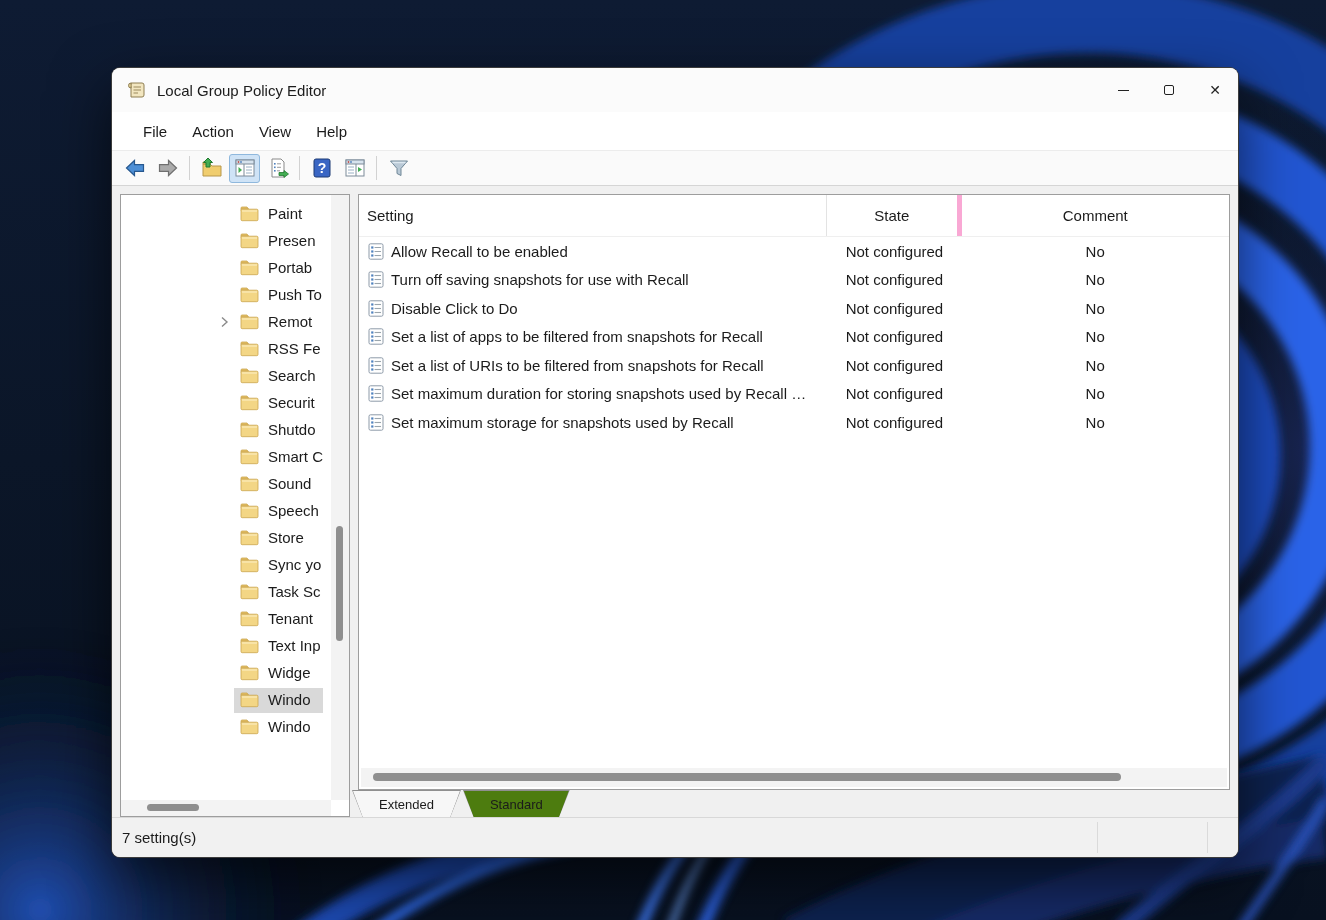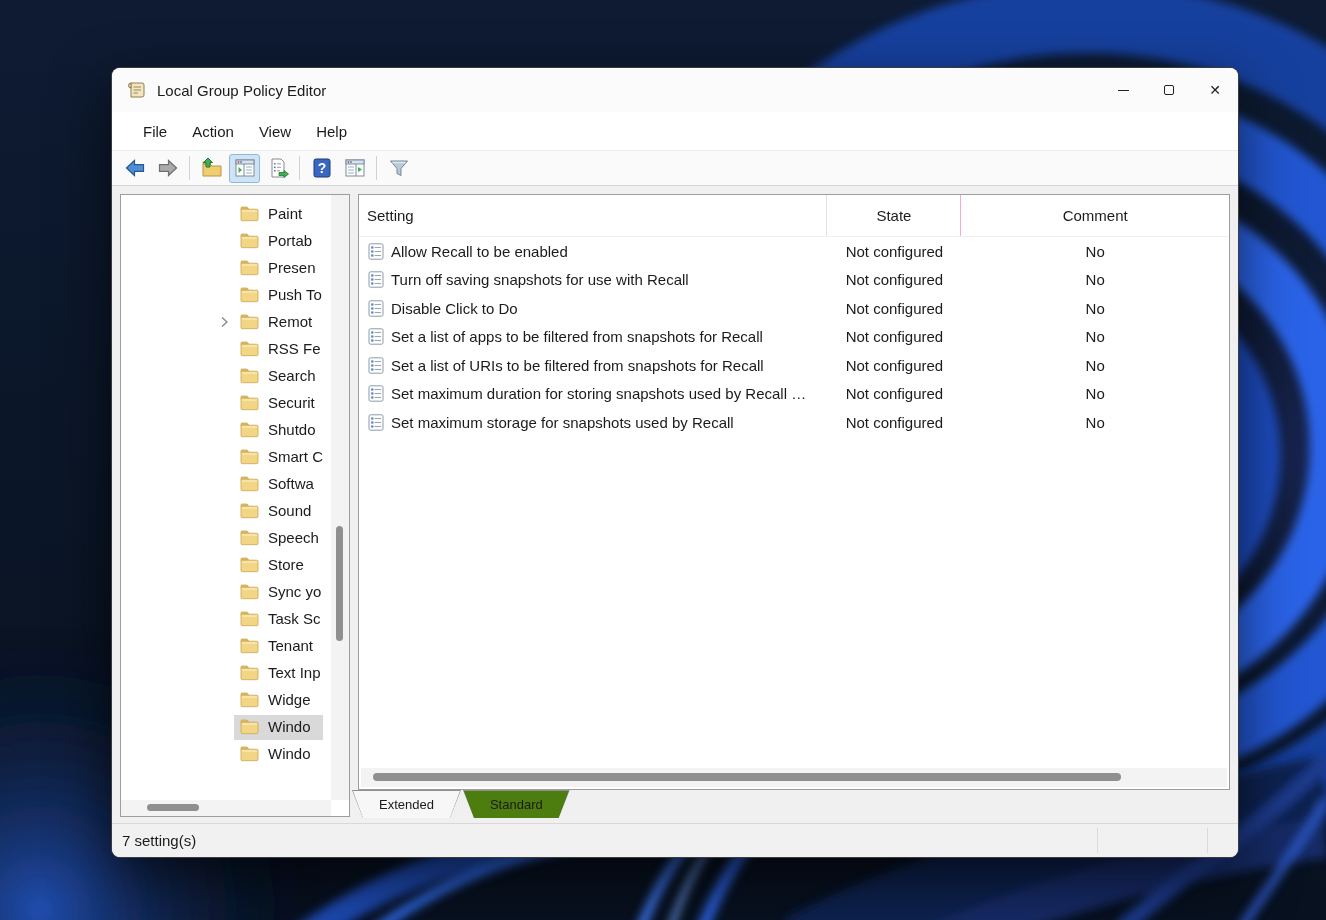--- a/index.html
+++ b/index.html
@@ -53,42 +53,42 @@
   .tree-hscroll { position:absolute; left:0; right:18px; bottom:0; height:16px; background:#f3f3f3; }
   .tree-hthumb { position:absolute; left:26px; width:52px; top:4px; height:7px;
                  background:#8f8f8f; border-radius:4px; }
 
   .list-pane { position:absolute; left:246px; top:8px; width:872px; height:596px;
                background:#fff; border:1px solid #9d9d9d; overflow:hidden; }
   .list-header { display:flex; height:42px; align-items:center; font-size:15px; color:#1b1b1b;
                  border-bottom:1px solid #efefef; }
   .hcell-setting { width:524px; padding-left:8px; border-right:1px solid #e3e3e3; height:100%;
                    display:flex; align-items:center; }
-  .hcell-state { width:150px; border-right:1px solid #f9a8d4; height:100%;
+  .hcell-state { width:150px; border-right:5px solid #f9a8d4; height:100%;
                  display:flex; align-items:center; justify-content:center; }
   .hcell-comment { width:300px; height:100%; display:flex; align-items:center; justify-content:center; }
   .list-row { display:flex; height:28.5px; align-items:center; font-size:15px; color:#1b1b1b; }
   .cell-setting { width:524px; padding-left:9px; display:flex; align-items:center; gap:7px;
                   white-space:nowrap; overflow:hidden; }
   .cell-state { width:150px; text-align:center; }
   .cell-comment { width:300px; text-align:center; }
   .list-hscroll { position:absolute; left:2px; right:2px; bottom:2px; height:19px; background:#f3f3f3; }
   .list-hthumb { position:absolute; left:12px; width:748px; top:5px; height:8px;
                  background:#8f8f8f; border-radius:4px; }
 
   .tab-row { position:absolute; left:240px; top:604px; height:29px; display:flex; }
   .tab { position:relative; height:28px; margin-right:2px;
          clip-path: polygon(0 0, 100% 0, calc(100% - 11px) 100%, 11px 100%);
          background:#8f8f8f; padding:1px 1px 0 1px; }
   .tab-inner { height:100%; background:#f7f7f7; display:flex; align-items:center;
                justify-content:center; padding:0 26px; font-size:13px; color:#1b1b1b;
                clip-path: polygon(0 0, 100% 0, calc(100% - 10px) 100%, 10px 100%); }
   .tab.active .tab-inner { background:#4d7c0f; }
 
-  .statusbar { height:34px; background:#f1f1f1; border-top:1px solid #d8d8d8; position:relative;
+  .statusbar { height:40px; background:#f1f1f1; border-top:1px solid #d8d8d8; position:relative;
                display:flex; align-items:center; flex:none; }
   .status-text { font-size:15px; color:#1b1b1b; margin-left:10px; }
   .status-div { position:absolute; top:4px; bottom:4px; width:1px; background:#dadada; }
   .status-div.d1 { left:985px; } .status-div.d2 { left:1095px; }
 </style>
 </head>
 <body>
 
 <svg id="wallpaper" viewBox="0 0 1326 920" width="1326" height="920">
   <defs>
@@ -259,33 +259,33 @@
 
   <div class="tree-row">
 
     <span class="tree-folder">
       <svg width="19" height="16" viewBox="0 0 19 16">
         <path d="M1 4.5 v-2.5 a1 1 0 0 1 1 -1 h5 l1.5 2 h-7.5" fill="#e7c267" stroke="#c9a44e" stroke-width="0.8"></path>
         <rect x="1" y="3.2" width="17" height="11.5" rx="1.2" fill="#f3d685" stroke="#c9a44e" stroke-width="0.8"></rect>
         <rect x="2" y="4.2" width="15" height="1.6" fill="#f9e6ae"></rect>
       </svg>
     </span>
+    <span class="tree-label">Presen</span>
+  </div>
+
+  <div class="tree-row">
+
+    <span class="tree-folder">
+      <svg width="19" height="16" viewBox="0 0 19 16">
+        <path d="M1 4.5 v-2.5 a1 1 0 0 1 1 -1 h5 l1.5 2 h-7.5" fill="#e7c267" stroke="#c9a44e" stroke-width="0.8"></path>
+        <rect x="1" y="3.2" width="17" height="11.5" rx="1.2" fill="#f3d685" stroke="#c9a44e" stroke-width="0.8"></rect>
+        <rect x="2" y="4.2" width="15" height="1.6" fill="#f9e6ae"></rect>
+      </svg>
+    </span>
     <span class="tree-label">Portab</span>
-  </div>
-
-  <div class="tree-row">
-
-    <span class="tree-folder">
-      <svg width="19" height="16" viewBox="0 0 19 16">
-        <path d="M1 4.5 v-2.5 a1 1 0 0 1 1 -1 h5 l1.5 2 h-7.5" fill="#e7c267" stroke="#c9a44e" stroke-width="0.8"></path>
-        <rect x="1" y="3.2" width="17" height="11.5" rx="1.2" fill="#f3d685" stroke="#c9a44e" stroke-width="0.8"></rect>
-        <rect x="2" y="4.2" width="15" height="1.6" fill="#f9e6ae"></rect>
-      </svg>
-    </span>
-    <span class="tree-label">Presen</span>
   </div>
 
   <div class="tree-row">
 
     <span class="tree-folder">
       <svg width="19" height="16" viewBox="0 0 19 16">
         <path d="M1 4.5 v-2.5 a1 1 0 0 1 1 -1 h5 l1.5 2 h-7.5" fill="#e7c267" stroke="#c9a44e" stroke-width="0.8"></path>
         <rect x="1" y="3.2" width="17" height="11.5" rx="1.2" fill="#f3d685" stroke="#c9a44e" stroke-width="0.8"></rect>
         <rect x="2" y="4.2" width="15" height="1.6" fill="#f9e6ae"></rect>
       </svg>
@@ -363,31 +363,20 @@
     <span class="tree-folder">
       <svg width="19" height="16" viewBox="0 0 19 16">
         <path d="M1 4.5 v-2.5 a1 1 0 0 1 1 -1 h5 l1.5 2 h-7.5" fill="#e7c267" stroke="#c9a44e" stroke-width="0.8"></path>
         <rect x="1" y="3.2" width="17" height="11.5" rx="1.2" fill="#f3d685" stroke="#c9a44e" stroke-width="0.8"></rect>
         <rect x="2" y="4.2" width="15" height="1.6" fill="#f9e6ae"></rect>
       </svg>
     </span>
     <span class="tree-label">Smart C</span>
   </div>
 
-  <div class="tree-row">
-
-    <span class="tree-folder">
-      <svg width="19" height="16" viewBox="0 0 19 16">
-        <path d="M1 4.5 v-2.5 a1 1 0 0 1 1 -1 h5 l1.5 2 h-7.5" fill="#e7c267" stroke="#c9a44e" stroke-width="0.8"></path>
-        <rect x="1" y="3.2" width="17" height="11.5" rx="1.2" fill="#f3d685" stroke="#c9a44e" stroke-width="0.8"></rect>
-        <rect x="2" y="4.2" width="15" height="1.6" fill="#f9e6ae"></rect>
-      </svg>
-    </span>
-    <span class="tree-label">Softwa</span>
-  </div>
 
   <div class="tree-row">
 
     <span class="tree-folder">
       <svg width="19" height="16" viewBox="0 0 19 16">
         <path d="M1 4.5 v-2.5 a1 1 0 0 1 1 -1 h5 l1.5 2 h-7.5" fill="#e7c267" stroke="#c9a44e" stroke-width="0.8"></path>
         <rect x="1" y="3.2" width="17" height="11.5" rx="1.2" fill="#f3d685" stroke="#c9a44e" stroke-width="0.8"></rect>
         <rect x="2" y="4.2" width="15" height="1.6" fill="#f9e6ae"></rect>
       </svg>
     </span>

